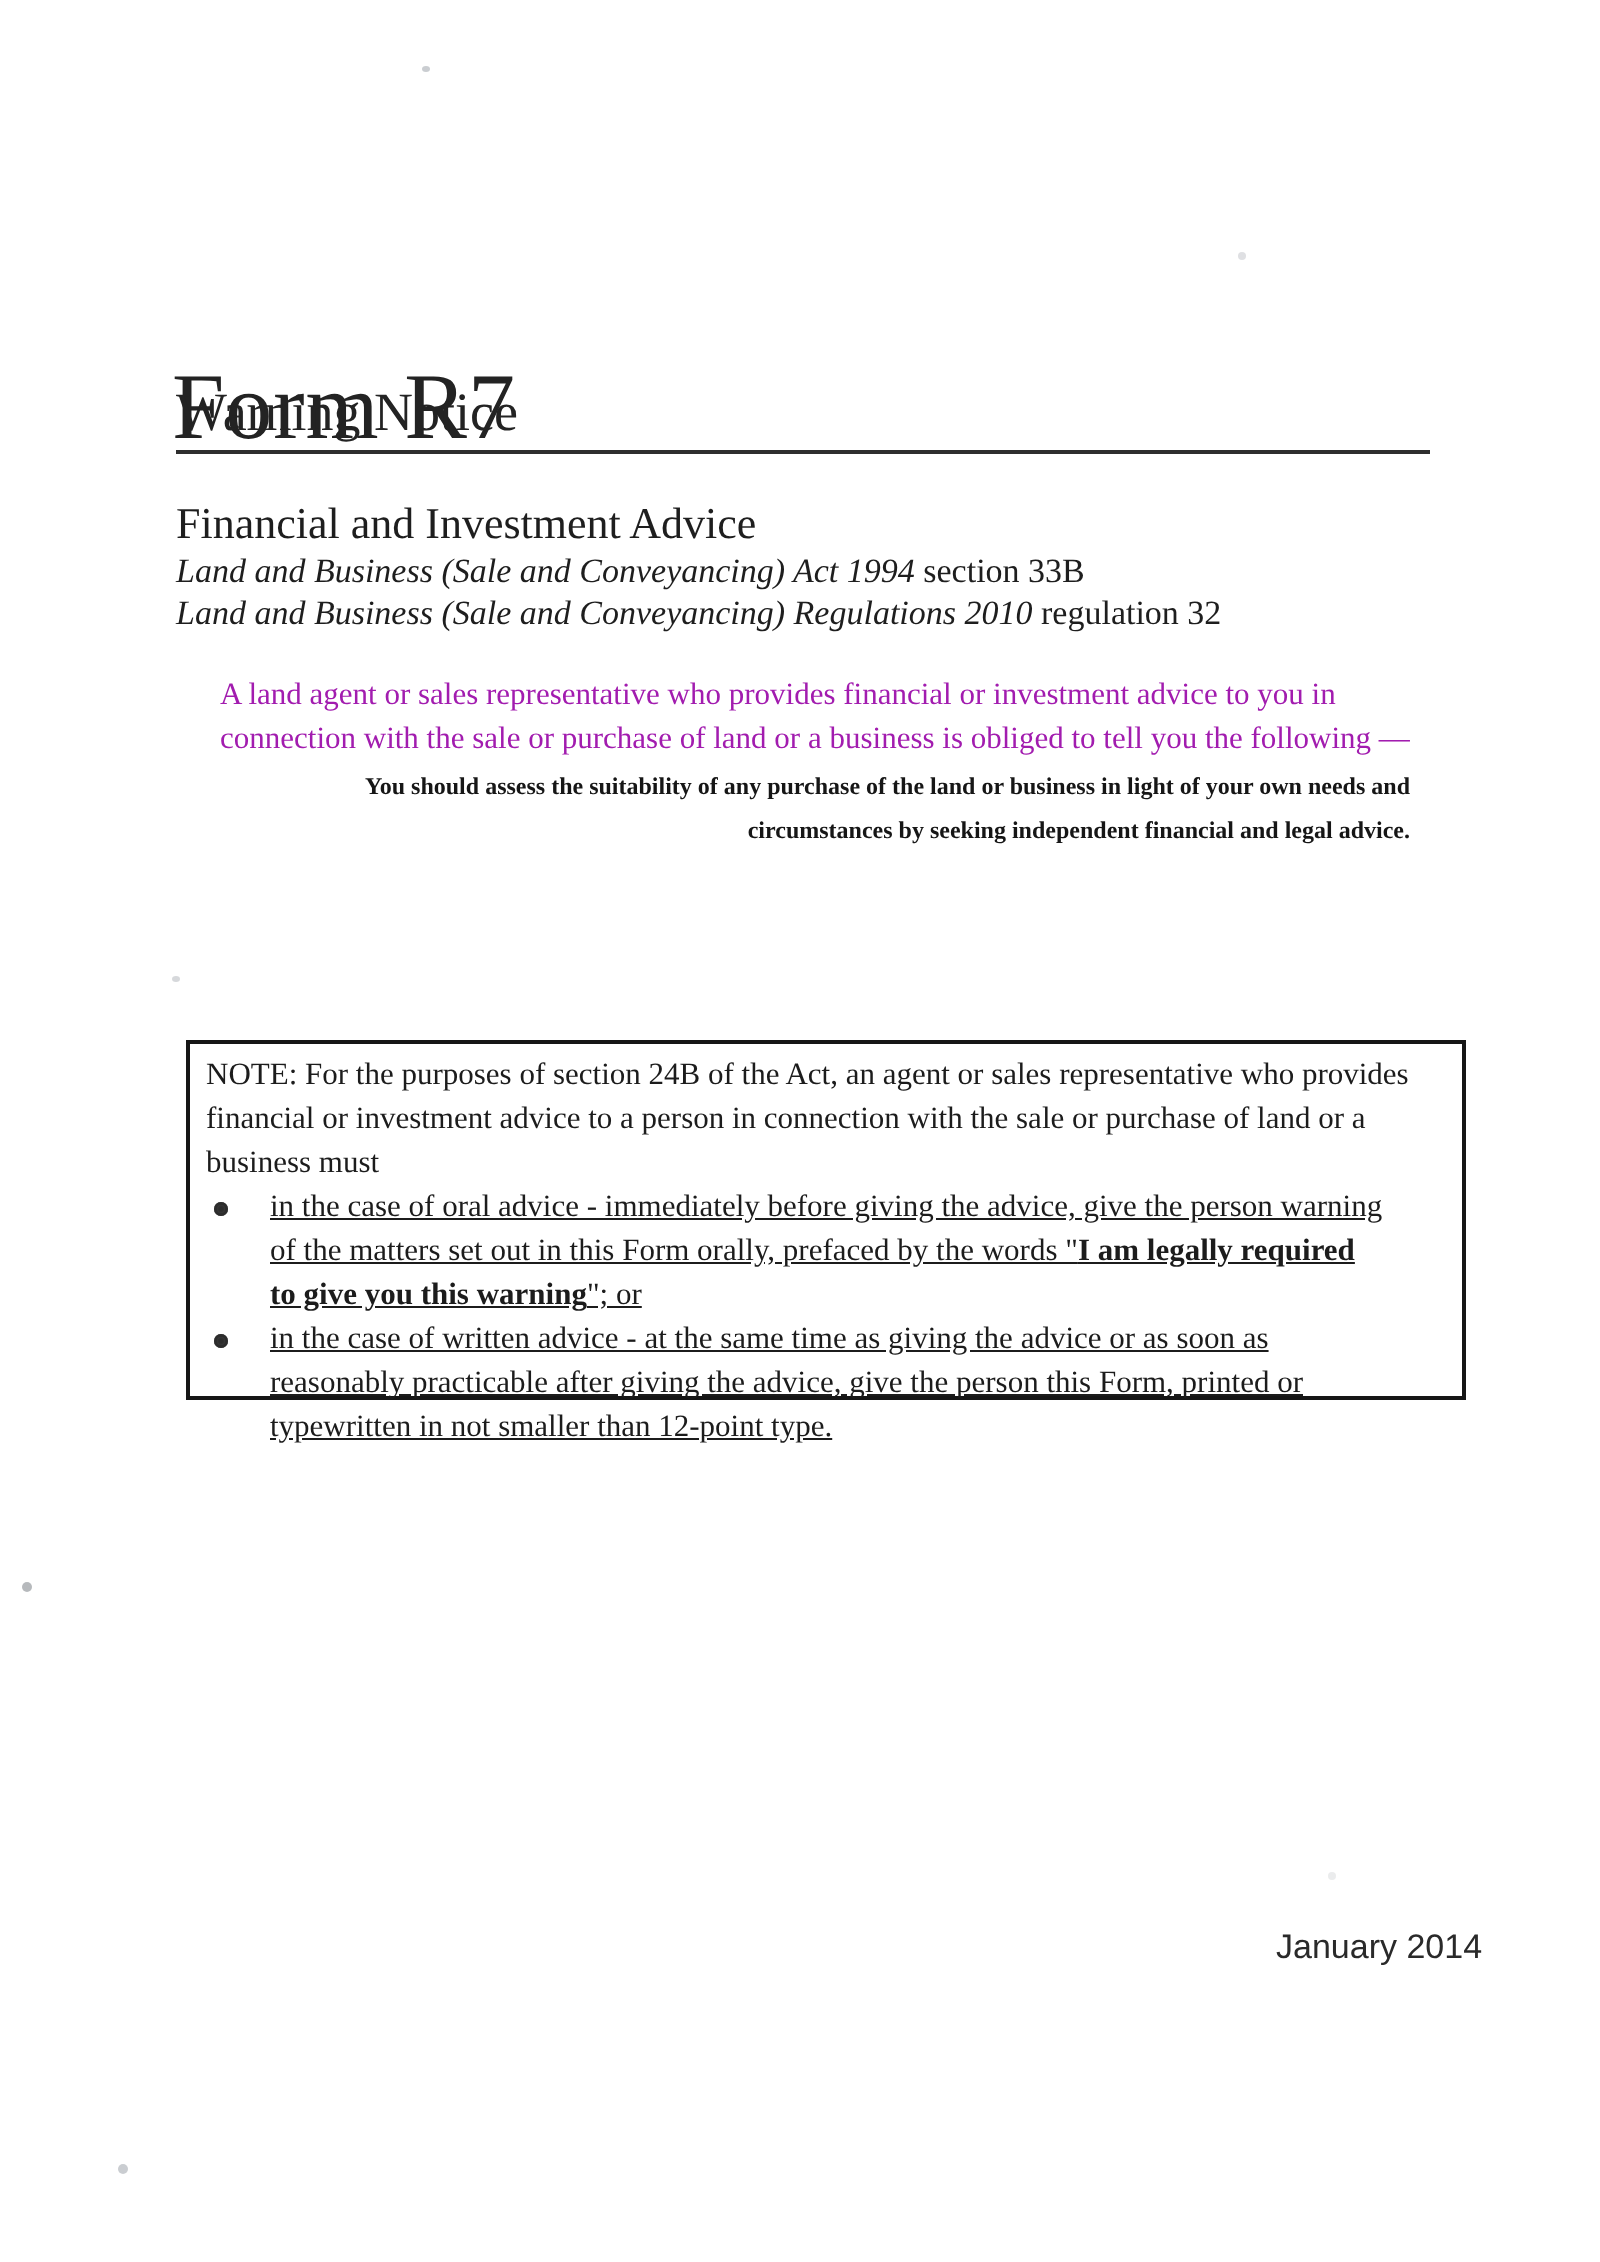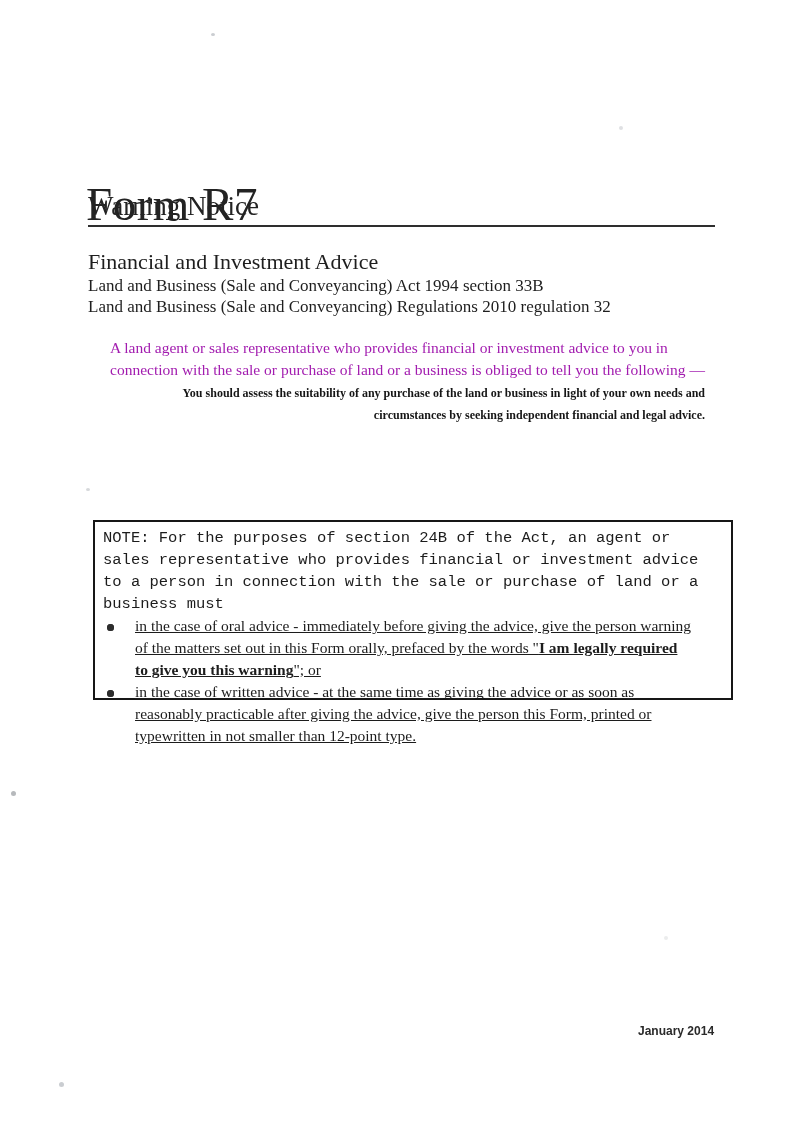--- a/index.html
+++ b/index.html
@@ -53,21 +53,21 @@
   .ref-line {
     position: absolute;
     left: 88px;
     font-size: 17px;
     line-height: 20px;
     color: #1e1e1e;
     white-space: nowrap;
   }
   .ref-line-act { top: 276px; }
   .ref-line-reg { top: 297px; }
-  .ref-italic { }
+  .ref-italic { font-style: italic; }
   .intro-paragraph {
     position: absolute;
     left: 110px;
     top: 337px;
     width: 616px;
     font-size: 15.5px;
     line-height: 21.5px;
     color: #a21caf;
   }
   .warning-statement {
@@ -89,21 +89,20 @@
     height: 180px;
     border: 2px solid #161616;
     box-sizing: border-box;
     padding: 5px 10px 0 8px;
     font-size: 15.5px;
     line-height: 22px;
     color: #1c1c1c;
   }
   .note-intro {
     margin: 0;
-    font-family: Liberation Mono, monospace;
   }
   .bullet-row {
     display: flex;
     align-items: flex-start;
   }
   .bullet-marker {
     width: 32px;
     flex: 0 0 32px;
     padding-left: 4px;
     box-sizing: border-box;
@@ -119,26 +118,25 @@
   }
   .bullet-text {
     flex: 1;
     padding-right: 28px;
     text-decoration: underline;
   }
   .inline-bold { font-weight: bold; }
   .footer-date {
     position: absolute;
     left: 638px;
-    top: 1024px;
+    top: 964px;
     font-family: "Liberation Sans", sans-serif;
-    font-size: 12px;
+    font-size: 17px;
     color: #2a2a2a;
     white-space: nowrap;
-    font-weight: bold;
   }
   .speck {
     position: absolute;
     border-radius: 50%;
     background: #aeb2b8;
     opacity: 0.65;
   }
   .speck-1 { left: 211px; top: 33px;  width: 4px; height: 3px; }
   .speck-2 { left: 619px; top: 126px; width: 4px; height: 4px; opacity: 0.4; }
   .speck-3 { left: 86px;  top: 488px; width: 4px; height: 3px; opacity: 0.5; }

